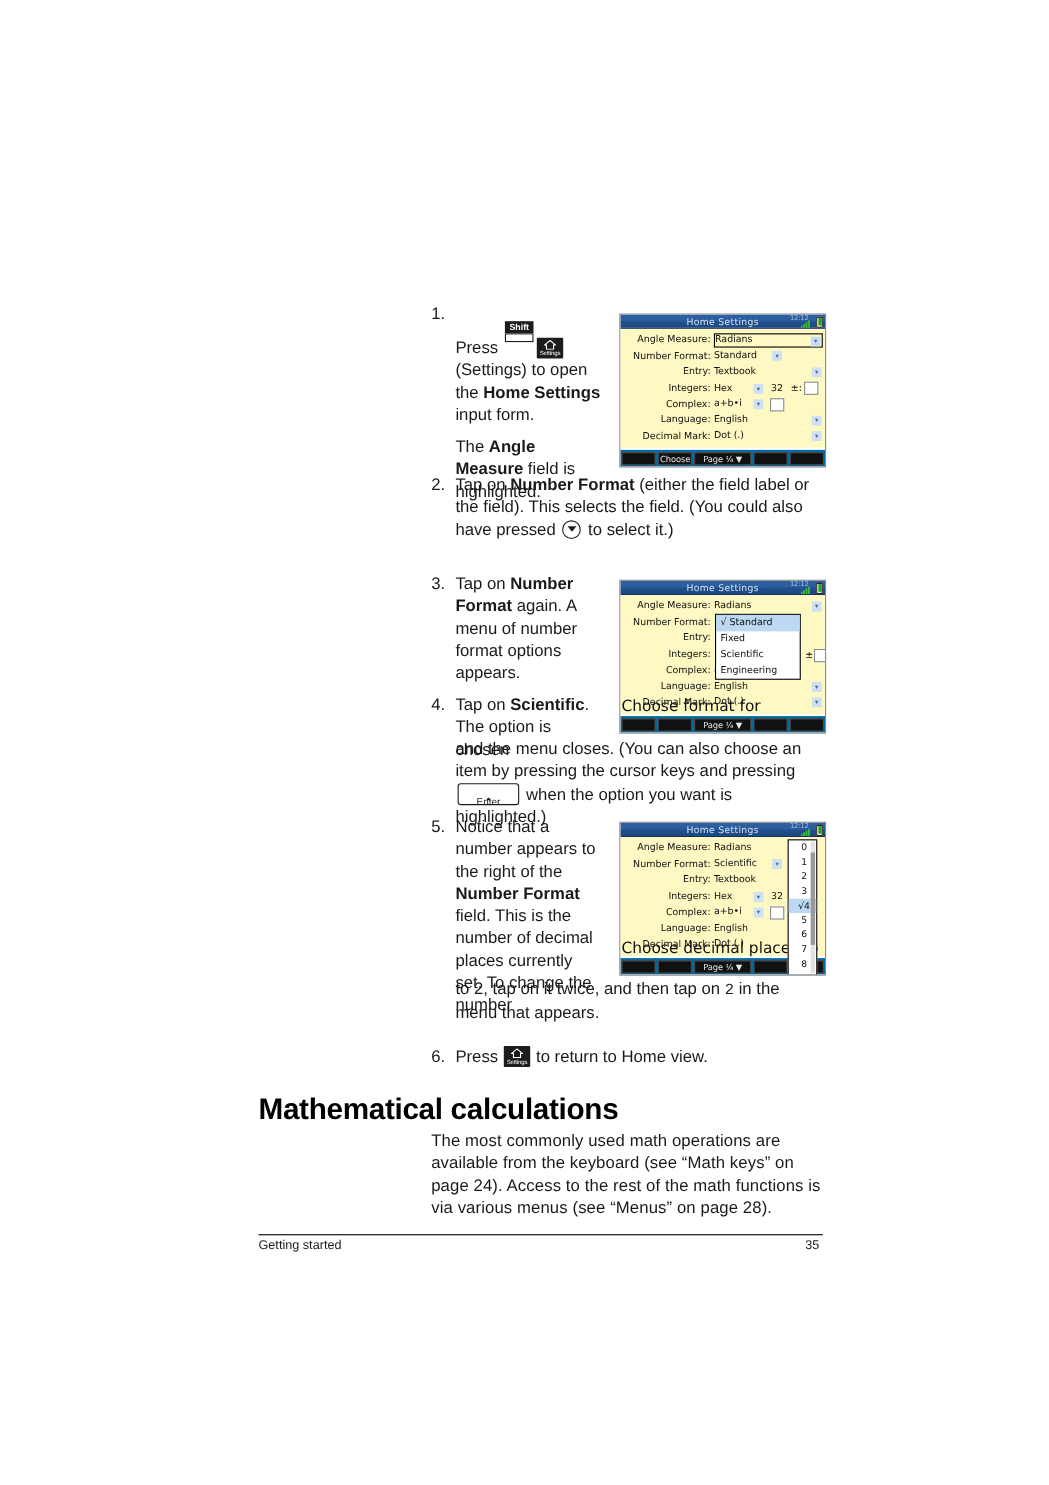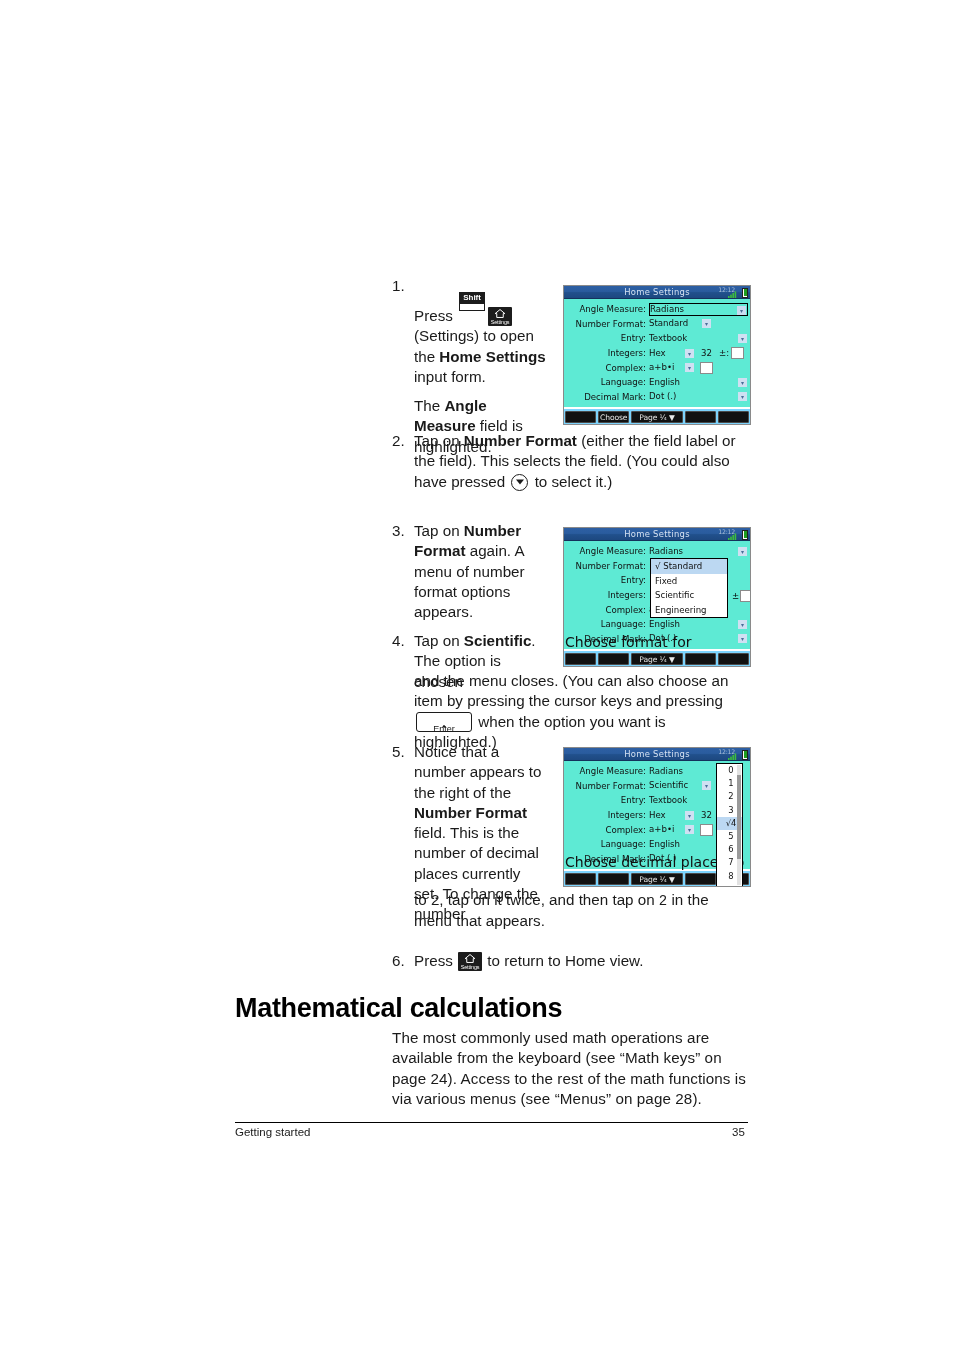--- a/index.html
+++ b/index.html
@@ -214,21 +214,21 @@
     content:"";
     position:absolute;
     left: 0.5px; bottom: 0.5px;
     width: 3px; height: 7px;
     background: #1f9e1f;
   }
 
   .calc-body {
     position: relative;
     height: 108px;
-    background: #5eead4;
+    background: #fef9c3;
     padding-top: 3px;
   }
   .frow {
     height: 14.6px;
     display: flex;
     align-items: center;
     position: relative;
   }
   .flabel {
     width: 85px;
@@ -285,21 +285,21 @@
     left: 1px;
     bottom: 0;
     font-size: 14px;
     color: #111;
   }
   .calc-softkeys {
     position: absolute;
     left: 0; bottom: 0;
     width: 100%;
     height: 15px;
-    background: #7dd3fc;
+    background: #0369a1;
     display: flex;
     align-items: stretch;
     padding: 1.5px 1px;
     gap: 1.5px;
   }
   .sk {
     flex: 1 1 0;
     background: #111;
     border: 1px solid #4b4b4b;
     border-radius: 1px;

